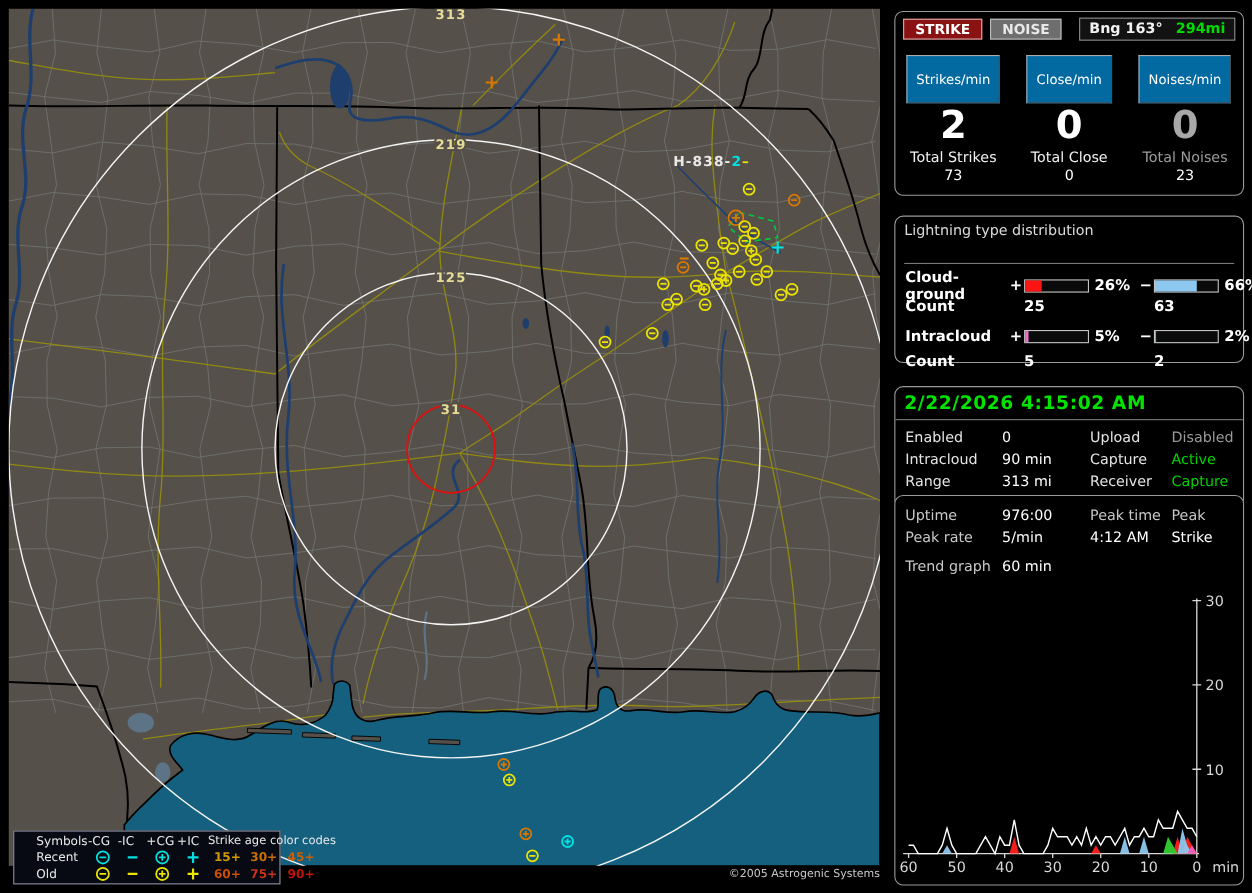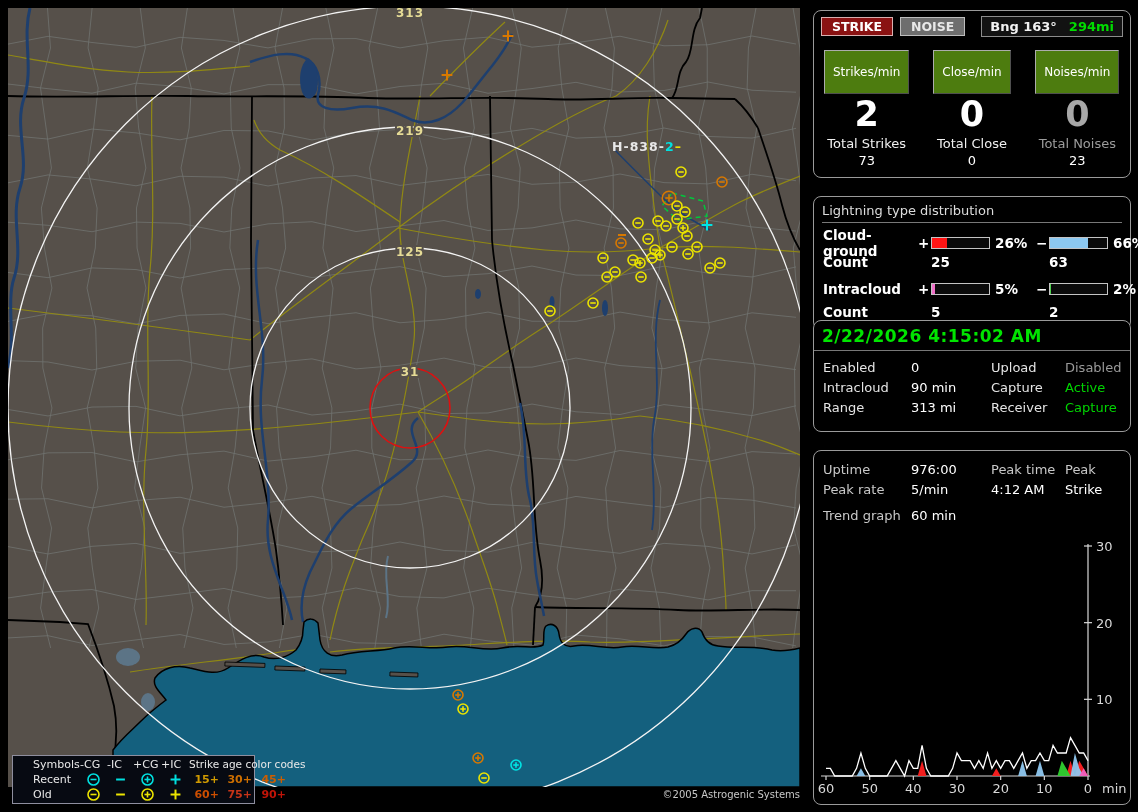--- a/index.html
+++ b/index.html
@@ -22,41 +22,41 @@
   #map-legend .sym svg { vertical-align:middle; }
 
   #copyright { position:absolute; left:660px; top:789px; width:140px; text-align:right;
     font-size:10px; color:#C8C8C8; z-index:5; }
 
   
   .panel { position:absolute; left:813px; width:318px; background:#000;
     border:1px solid #9A9A9A; border-radius:8px; color:#E8E8E8; }
   #panel-counts { top:10px; height:168px; }
   #panel-dist   { top:196px; height:134px; }
-  #panel-status { top:320px; height:112px; }
+  #panel-status { top:351px; height:112px; }
   #panel-trend  { top:450px; height:355px; }
 
   .btnrow { display:flex; align-items:center; padding:5px 7px 0 7px; }
   .btn { font-size:12.5px; font-weight:bold; padding:1px 10px; cursor:pointer; }
   .btn-strike { background:#8A1212; color:#FFF; border:1px solid #D8B0B0; }
   .btn-noise  { background:#6E6E6E; color:#E8E8E8; border:1px solid #BDBDBD; margin-left:7px; }
   .bng-box { margin-left:auto; background:#121212; border:1px solid #8C8C8C;
     font-size:13px; font-weight:bold; padding:2px 8px; display:flex; gap:12px; }
   .bng-box .b1 { color:#F2F2F2; }
   .bng-box .b2 { color:#00DC00; }
 
   .counters { display:flex; margin-top:13px; }
   .ccol { flex:1; text-align:center; }
-  .chip { display:inline-block; background:#4d7c0f; color:#FFF; font-size:12px;
+  .chip { display:inline-block; background:#0369a1; color:#FFF; font-size:12px;
     padding:14px 8px; border:1px solid #4F4F4F; border-top-color:#ACACAC; border-left-color:#ACACAC; }
   .rate { font-size:35px; font-weight:bold; line-height:1.08; margin-top:2px; }
   .tlabel { font-size:13px; margin-top:2px; }
   .tvalue { font-size:13px; color:#FFF; margin-top:2px; }
 
-  .dist-head { margin:6px 8px 4px 8px; padding-bottom:4px; font-size:13px; color:#DCDCDC;
+  .dist-head { margin:6px 8px 4px 8px; padding-bottom:21px; font-size:13px; color:#DCDCDC;
     border-bottom:1px solid #787878; }
   .dist-row { display:grid; grid-template-columns:95px 13px 59px 46px 13px 59px 1fr;
     align-items:center; height:24px; padding:0 9px; font-size:13.5px; font-weight:bold; color:#FFF; }
   .dist-row .pct { padding-left:5px; }
   .bar { height:12px; border:1px solid #C4C4C4; background:#0A0A0A; }
   .bar i { display:block; height:100%; }
   .count-row { display:grid; grid-template-columns:95px 13px 59px 46px 13px 59px 1fr;
     align-items:center; height:22px; padding:0 9px; font-size:13.5px; font-weight:bold; color:#FFF; }
 
   .dt { padding:5px 8px 4px 8px; font-size:17px; font-weight:bold; color:#00E400;

